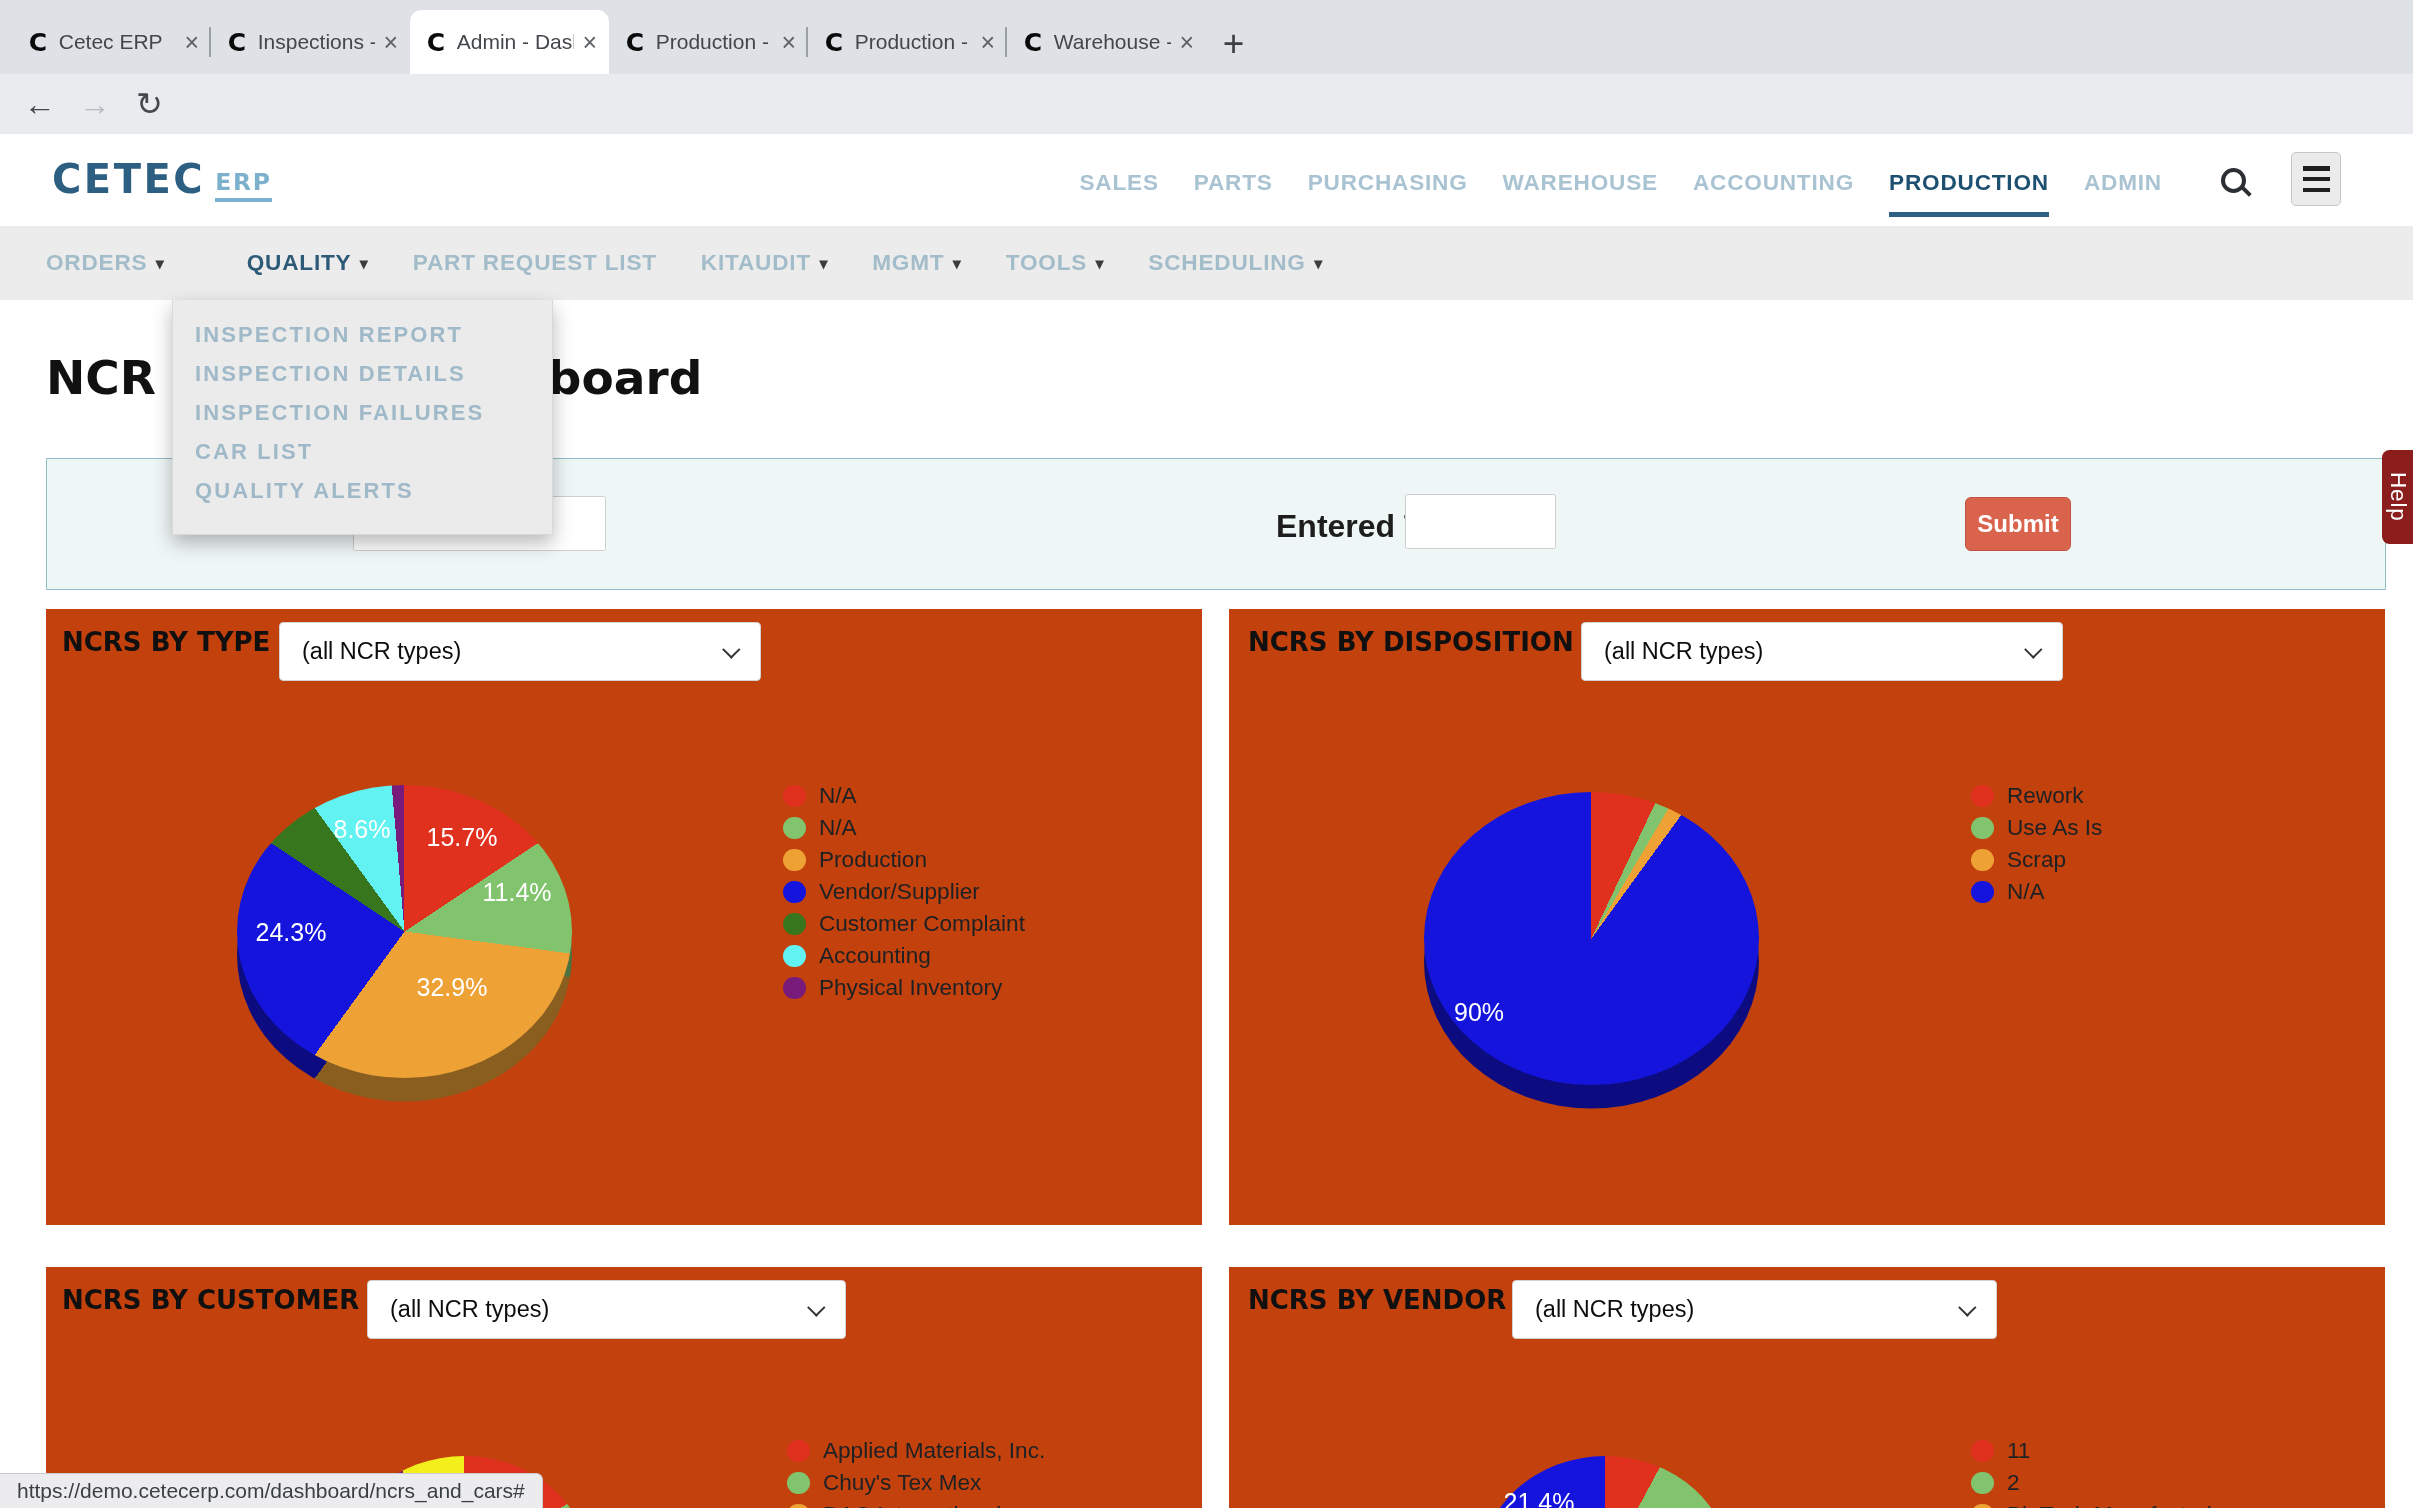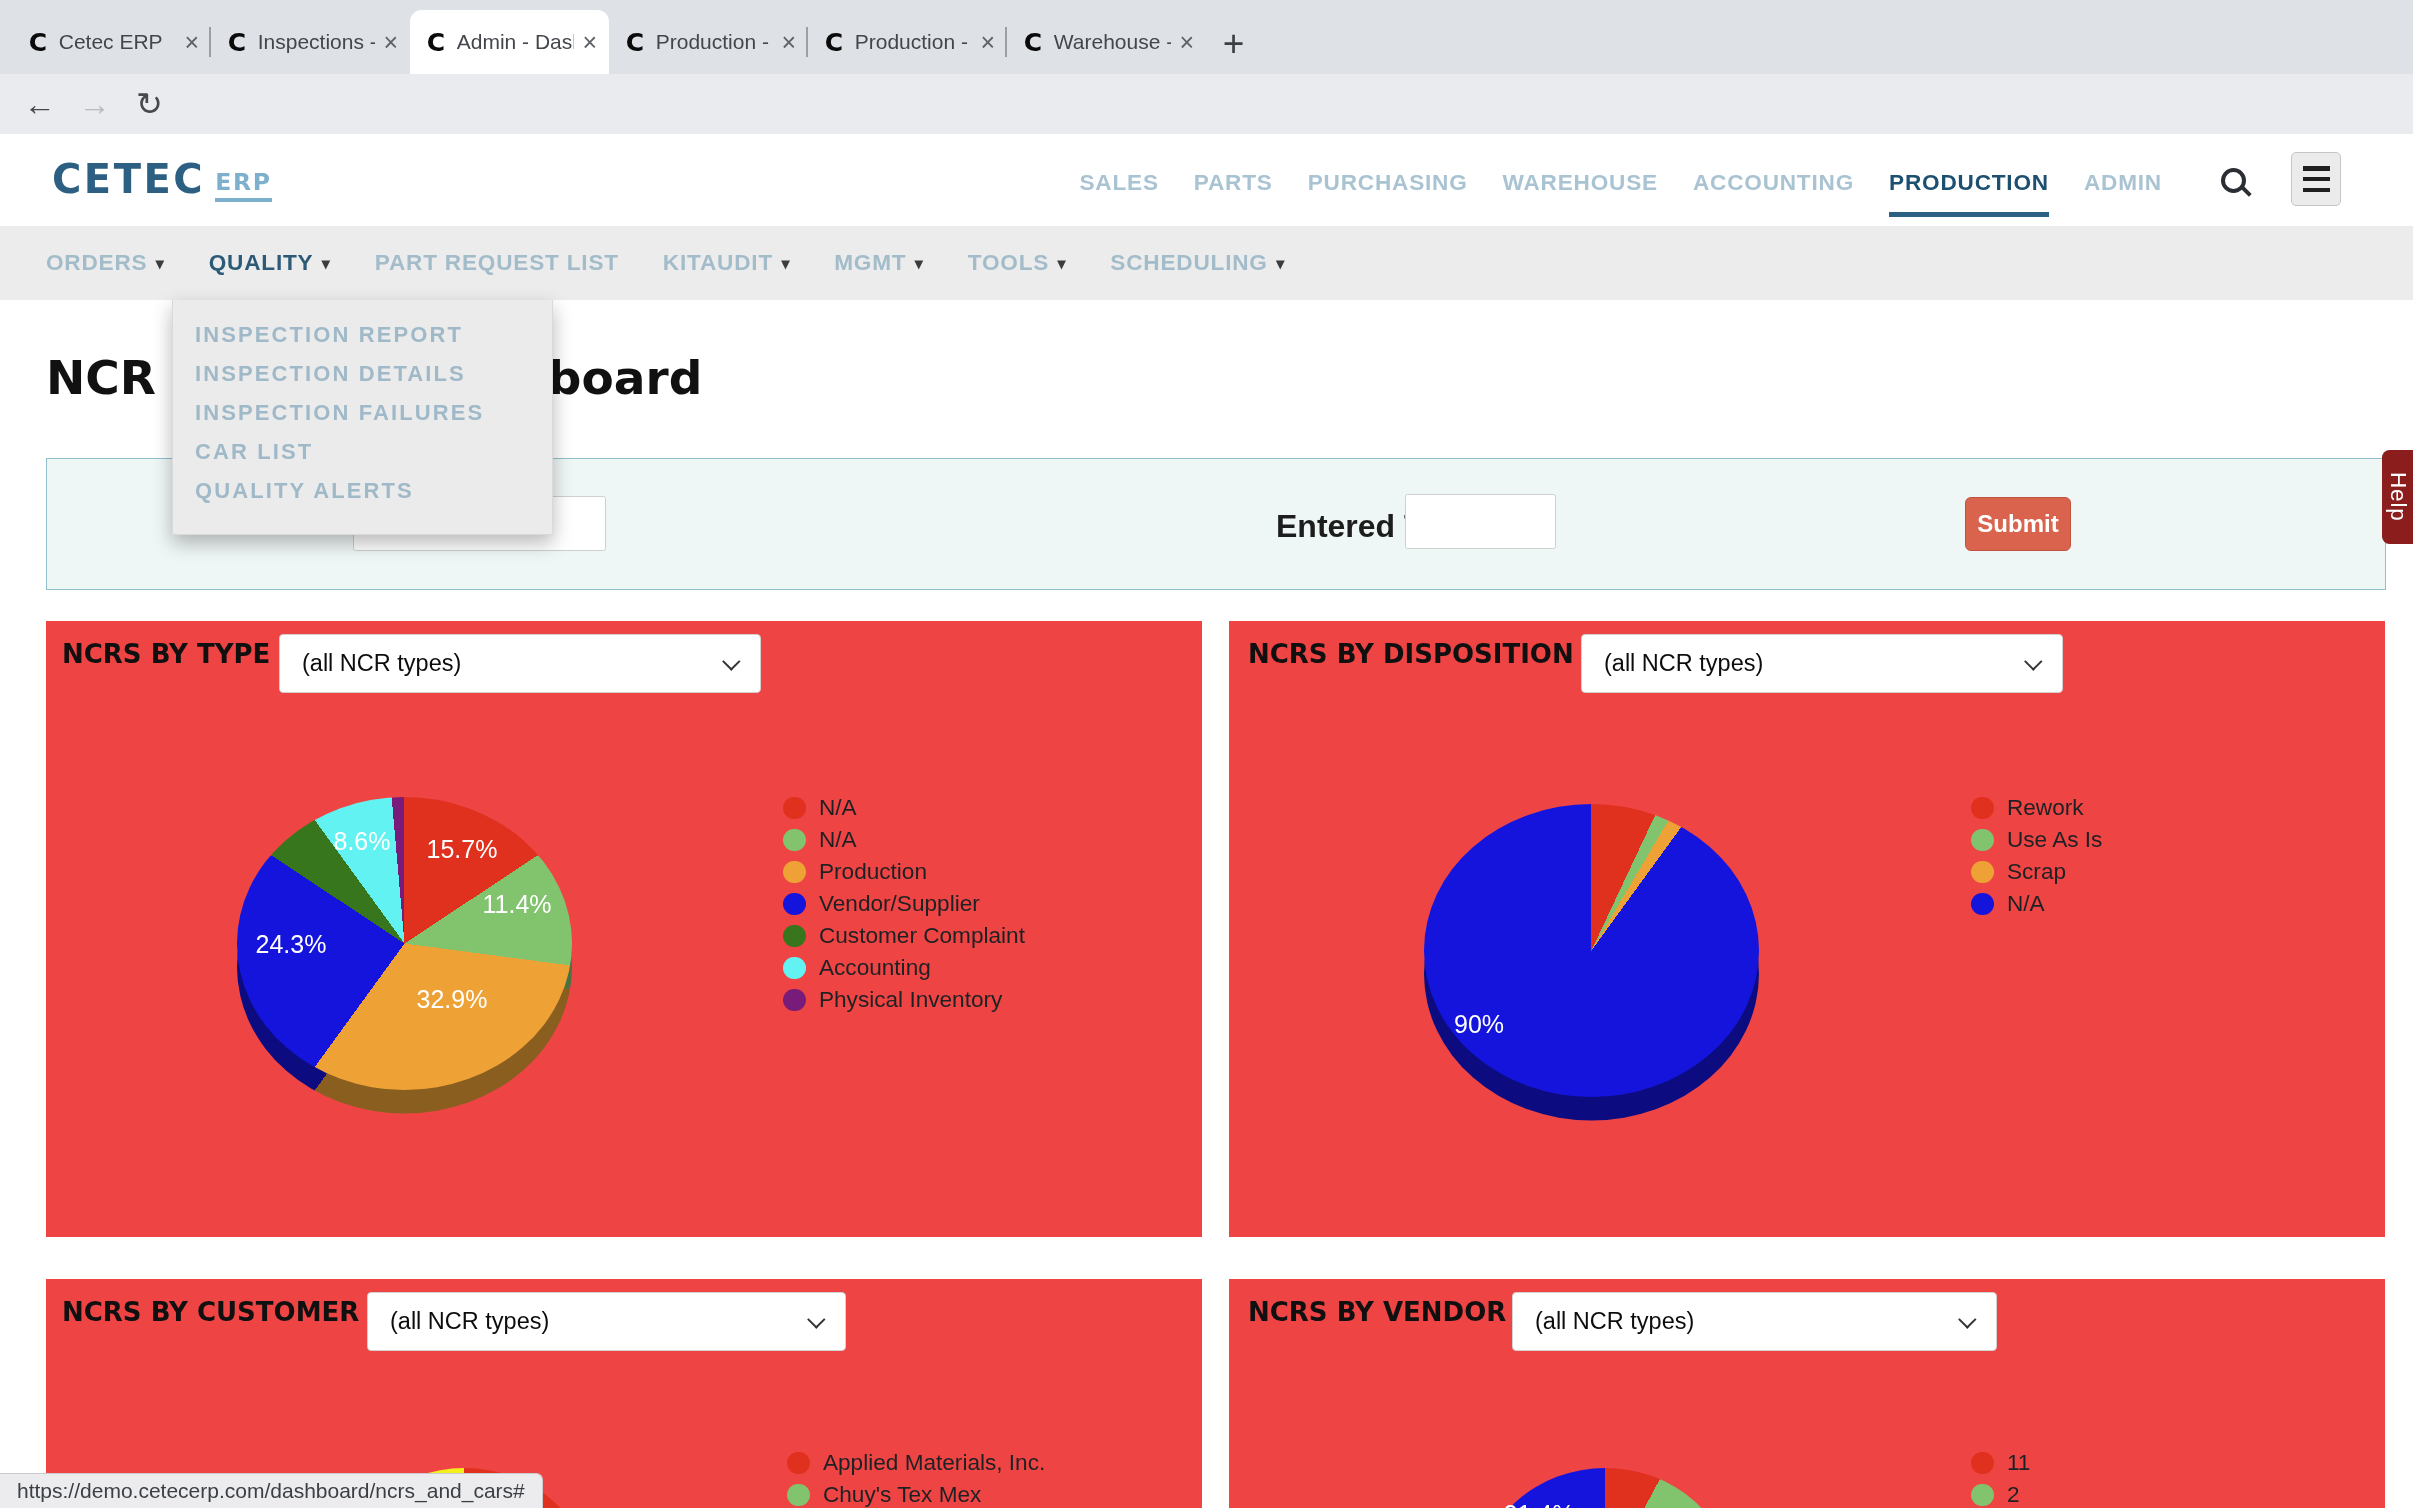--- a/index.html
+++ b/index.html
@@ -78,21 +78,21 @@
                    transform:rotate(45deg); right:-10px; bottom:-4.2px; }
   .hamburger { position:absolute; right:72px; top:18.4px; width:50px; height:54px; background:#ebebeb;
                border:0.8px solid #c6c6c6; border-radius:5px; display:flex; flex-direction:column;
                align-items:center; justify-content:center; gap:6.7px; }
   .hamburger i { width:27px; height:4.2px; background:#1f1f1f; }
 
   
   .subnav { position:absolute; top:226px; left:0; right:0; height:74px; background:#ececec;
             display:flex; align-items:center; padding-left:46px; gap:44px; }
   .subnav-item { font-size:22.6px; font-weight:700; letter-spacing:0.8px; color:#a3bcca; display:flex; align-items:center; gap:8.4px; }
-  .subnav-item.open { color:#2c5a77; }
+  .subnav-item.open { color:#2c5a77;margin-left:38px; }
   .subnav-item .caret { font-size:16px; color:#3c3c3c; }
 
   .qmenu { position:absolute; left:172px; top:300px; width:381px; background:#ebebeb;
            border:0.8px solid #d9d9d9; border-top:none; box-shadow:0 8.4px 18.4px rgba(0,0,0,.28);
            padding:15px 0 23.5px; z-index:60; }
   .qmenu-item { height:39px; line-height:39px; padding-left:22px; font-size:22px; font-weight:700;
                 letter-spacing:2.1px; color:#9fb9c8; white-space:nowrap; }
 
   
   .page-title { position:absolute; left:46px; top:350px; font-family:"DejaVu Sans", sans-serif;
@@ -106,21 +106,21 @@
   .f-label { position:absolute; left:1229px; top:49px; font-size:32px; font-weight:700; color:#1d1d1d; }
   .submit-btn { position:absolute; left:1918px; top:38px; width:106px; height:54px; background:#d9634c;
                 border:0.8px solid #c05340; border-radius:5.9px; color:#fff; font-size:24px; font-weight:700;
                 display:flex; align-items:center; justify-content:center; }
 
   .help-tab { position:absolute; right:0; top:450px; width:31px; height:94px; background:#8b1d1d;
               color:#fff; border-radius:7.5px 0 0 7.5px; writing-mode:vertical-rl; text-align:center;
               font-size:22.6px; letter-spacing:0.8px; display:flex; align-items:center; justify-content:center; z-index:70; }
 
   
-  .panel { position:absolute; background:#ef4444;margin-top:12px; }
+  .panel { position:absolute; background:#c2410c; }
   .panel.tl { left:46px;  top:609px;  width:1156px; height:616px; }
   .panel.tr { left:1229px; top:609px; width:1156px; height:616px;text-align:center; }
   .panel.bl { left:46px;  top:1267px; width:1156px; height:251px; }
   .panel.br { left:1229px; top:1267px; width:1156px; height:251px; }
   .panel-h { position:absolute; font-family:"DejaVu Sans", sans-serif; font-weight:800; font-size:26px; color:#101010; }
   .tl .panel-h, .bl .panel-h { left:16px; top:18.4px; }
   .tr .panel-h, .br .panel-h { left:19px; top:18.4px; }
   .panel-select { position:absolute; height:59px; background:#fff; border:0.8px solid #d2d2d2; border-radius:4.2px;
                   display:flex; align-items:center; padding:0 22px; font-size:23.5px; color:#0d0d0d; }
   .tl .panel-select { left:233px; top:12.6px; width:482px; }

